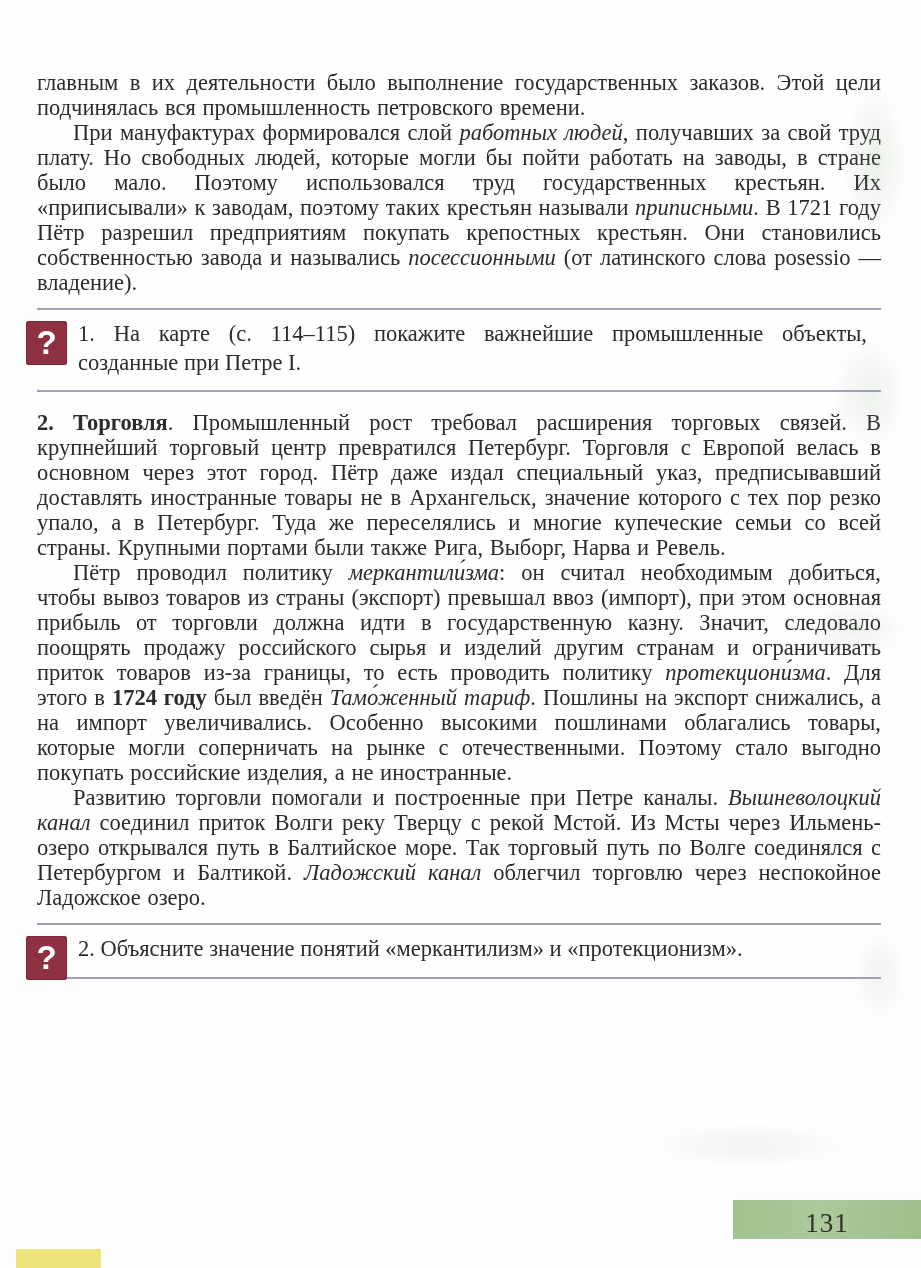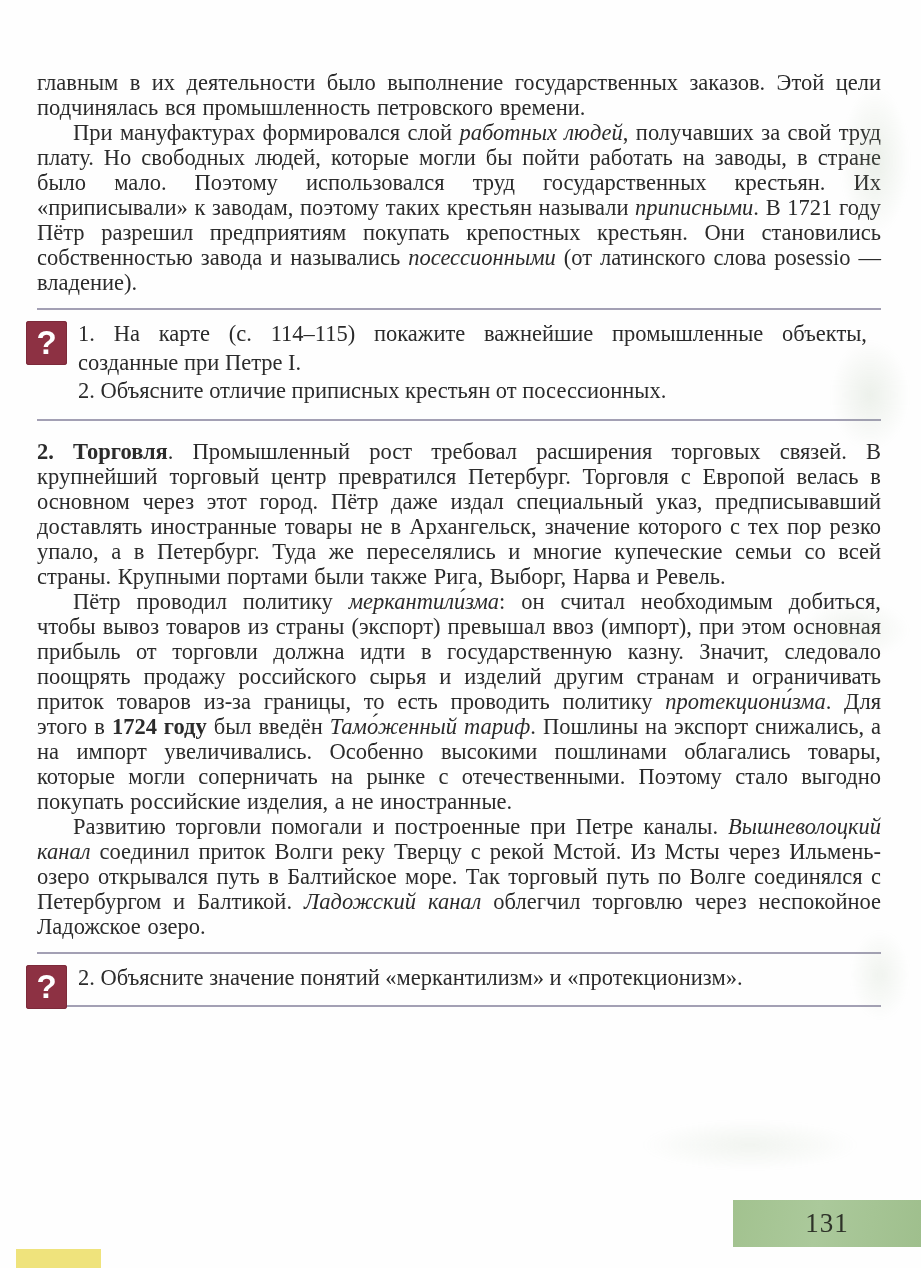--- a/index.html
+++ b/index.html
@@ -63,21 +63,21 @@
     font-weight: bold;
     font-size: 33px;
     line-height: 44px;
     text-align: center;
   }
   .page-number-box {
     position: absolute;
     left: 733px;
     right: 0;
     top: 1200px;
-    height: 47px;
+    height: 39px;
     background: linear-gradient(100deg, #a2c28f 0%, #abc99b 45%, #9fbf8d 100%);
     text-align: center;
     font-size: 27px;
     line-height: 47px;
     color: #2e3329;
     letter-spacing: 1px;
   }
   .watermark {
     position: absolute;
     left: 16px;
@@ -109,21 +109,20 @@
 </head>
 <body>
 
 <div class="page">
   <div class="page-body">
       <p class="para"><span class="rm">главным в их деятельности было выполнение государственных заказов. Этой цели подчинялась вся промышленность петровского времени.</span></p>
       <p class="para indent"><span class="rm">При мануфактурах формировался слой </span><span class="it">работных людей</span><span class="rm">, получавших за свой труд плату. Но свободных людей, которые могли бы пойти работать на заводы, в стране было мало. Поэтому использовался труд государственных крестьян. Их «приписывали» к заводам, поэтому таких крестьян называли </span><span class="it">приписными</span><span class="rm">. В 1721 году Пётр разрешил предприятиям покупать крепостных крестьян. Они становились собственностью завода и назывались </span><span class="it">посессионными</span><span class="rm"> (от латинского слова posessio — владение).</span></p>
       <div class="question-block">
         <div class="q-icon">?</div>
         <p class="q-item"><span class="rm">1. На карте (с. 114–115) покажите важнейшие промышленные объекты, созданные при Петре I.</span></p>
-        <p class="q-item"><span class="rm">2. Объясните отличие приписных крестьян от посессионных.</span></p>
       </div>
       <p class="para section-gap"><span class="bd">2. Торговля</span><span class="rm">. Промышленный рост требовал расширения торговых связей. В крупнейший торговый центр превратился Петербург. Торговля с Европой велась в основном через этот город. Пётр даже издал специальный указ, предписывавший доставлять иностранные товары не в Архангельск, значение которого с тех пор резко упало, а в Петербург. Туда же переселялись и многие купеческие семьи со всей страны. Крупными портами были также Рига, Выборг, Нарва и Ревель.</span></p>
       <p class="para indent"><span class="rm">Пётр проводил политику </span><span class="it">меркантили́зма</span><span class="rm">: он считал необходимым добиться, чтобы вывоз товаров из страны (экспорт) превышал ввоз (импорт), при этом основная прибыль от торговли должна идти в государственную казну. Значит, следовало поощрять продажу российского сырья и изделий другим странам и ограничивать приток товаров из-за границы, то есть проводить политику </span><span class="it">протекциони́зма</span><span class="rm">. Для этого в </span><span class="bd">1724 году</span><span class="rm"> был введён </span><span class="it">Тамо́женный тариф</span><span class="rm">. Пошлины на экспорт снижались, а на импорт увеличивались. Особенно высокими пошлинами облагались товары, которые могли соперничать на рынке с отечественными. Поэтому стало выгодно покупать российские изделия, а не иностранные.</span></p>
       <p class="para indent"><span class="rm">Развитию торговли помогали и построенные при Петре каналы. </span><span class="it">Вышневолоцкий канал</span><span class="rm"> соединил приток Волги реку Тверцу с рекой Мстой. Из Мсты через Ильмень-озеро открывался путь в Балтийское море. Так торговый путь по Волге соединялся с Петербургом и Балтикой. </span><span class="it">Ладожский канал</span><span class="rm"> облегчил торговлю через неспокойное Ладожское озеро.</span></p>
       <div class="question-block">
         <div class="q-icon">?</div>
         <p class="q-item"><span class="rm">2. Объясните значение понятий «меркантилизм» и «протекционизм».</span></p>
       </div>
     </div>
 

